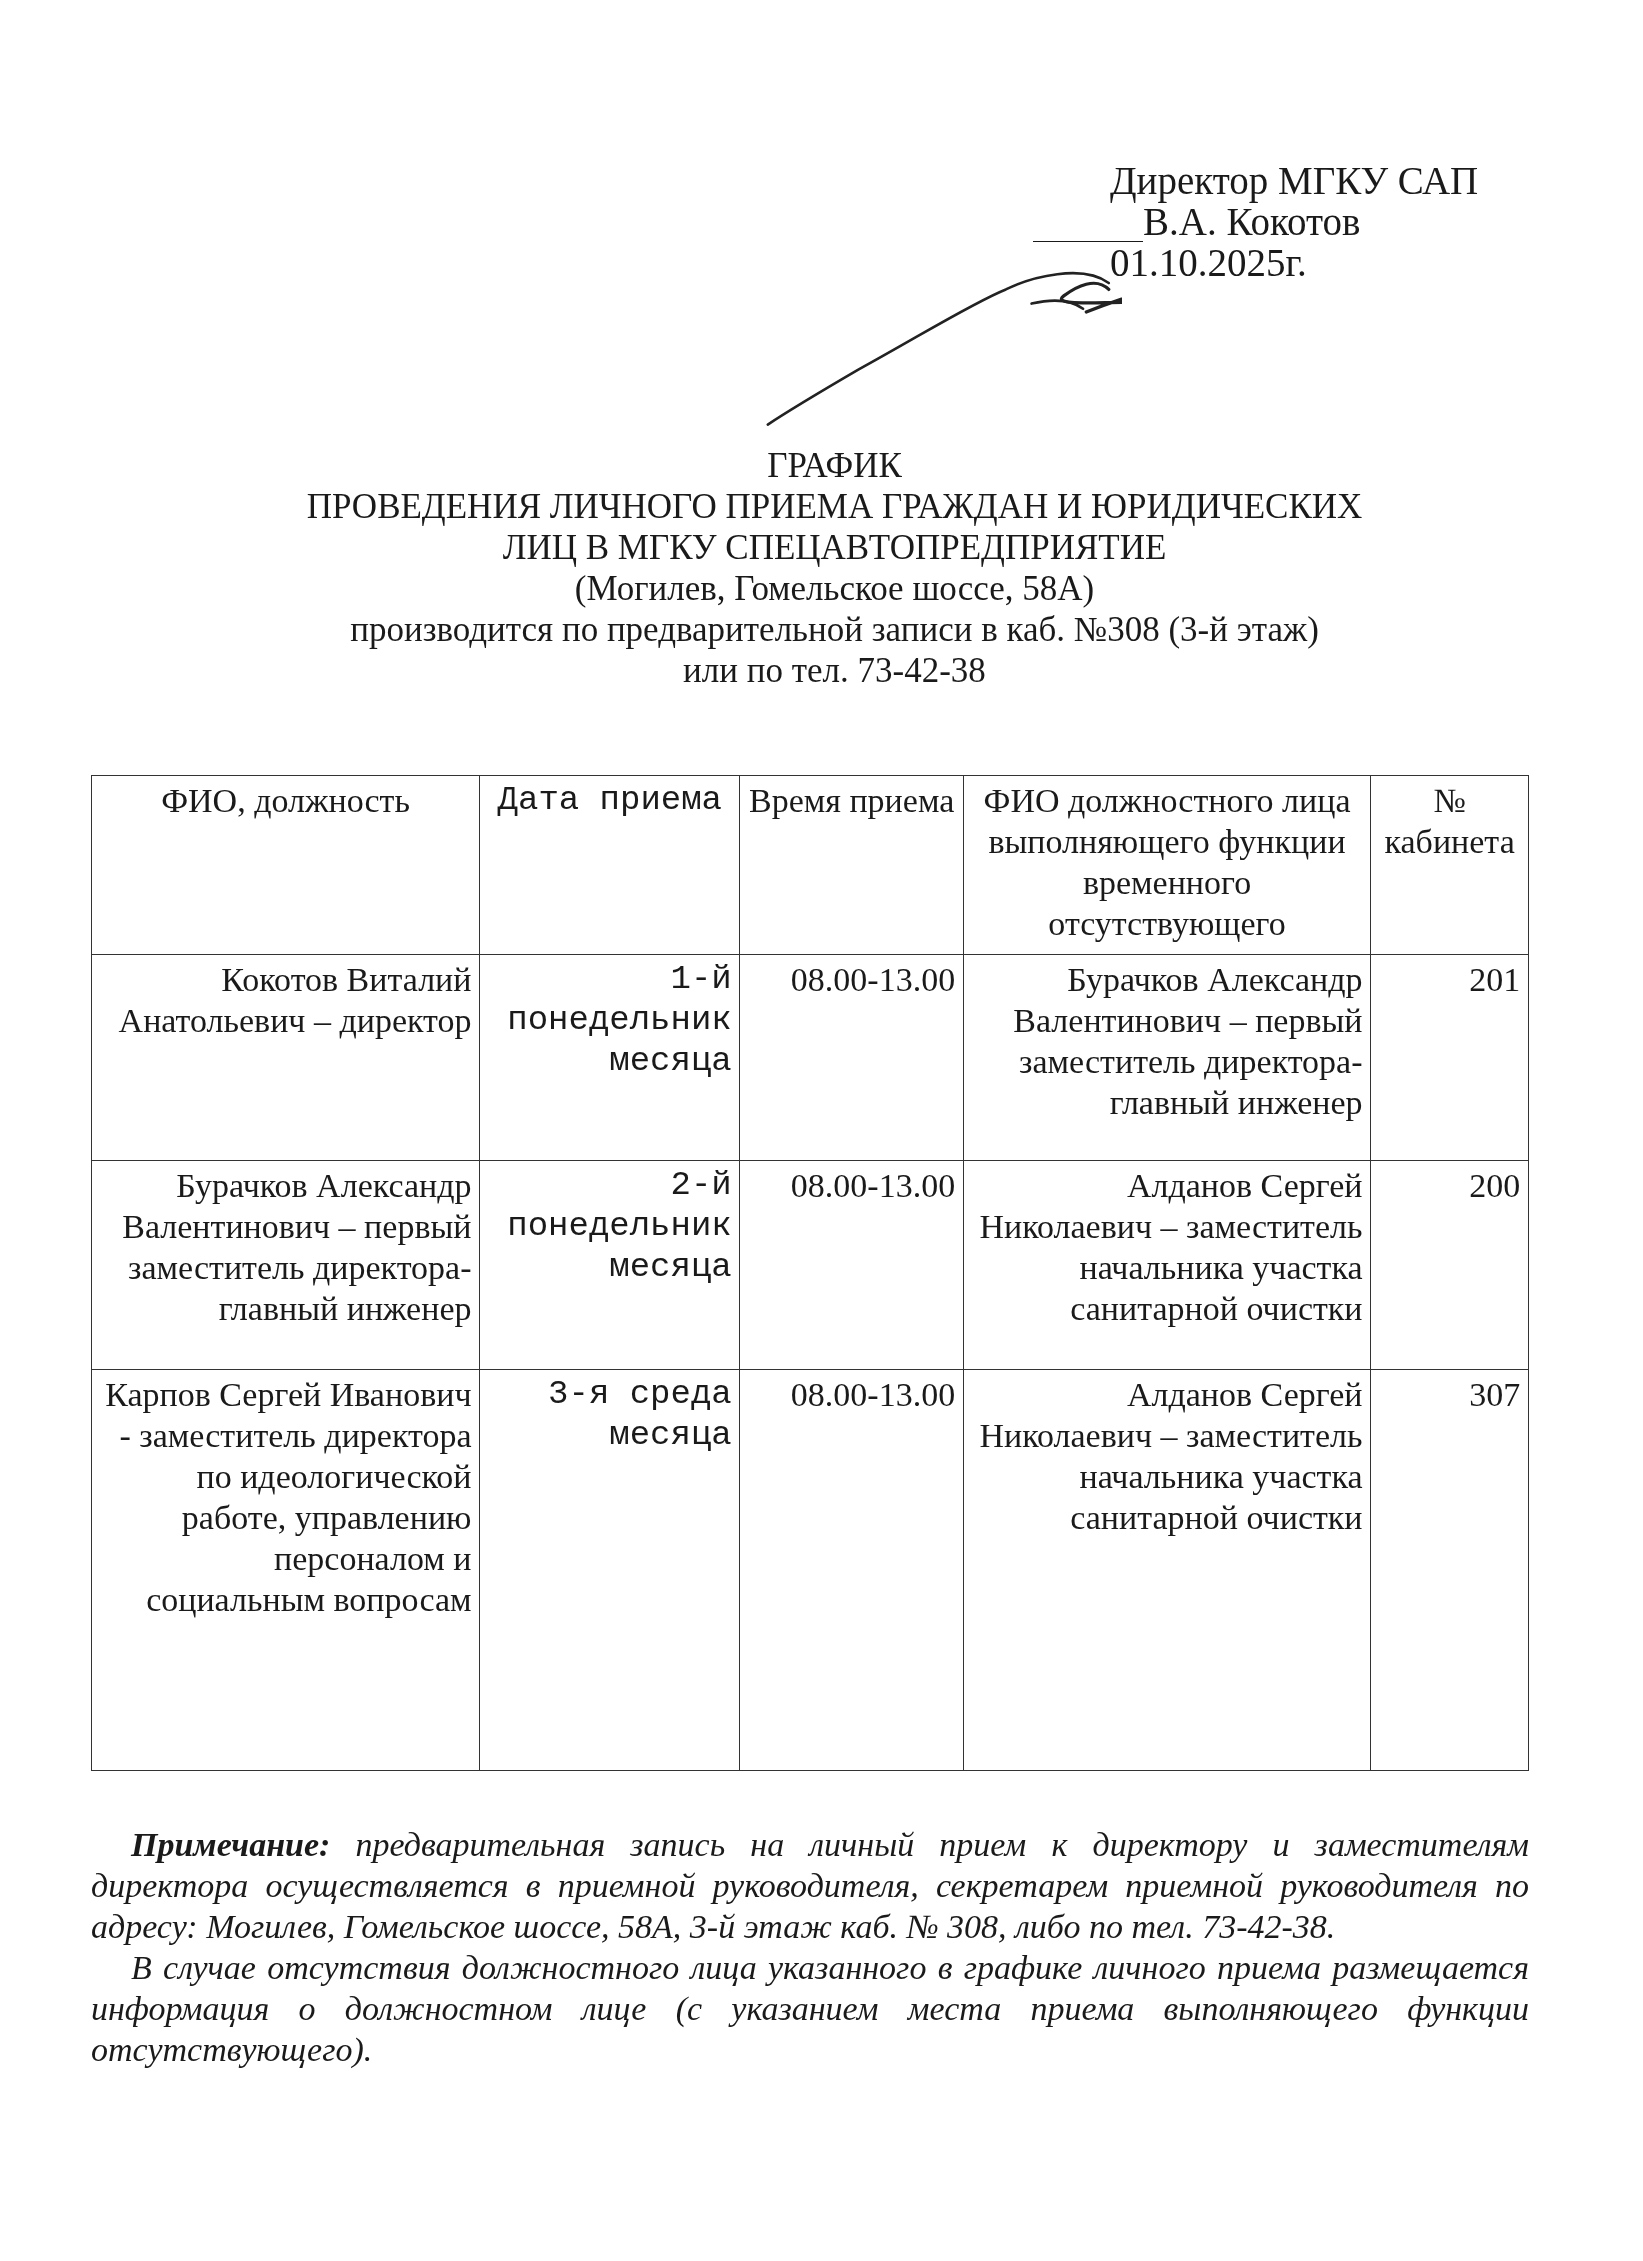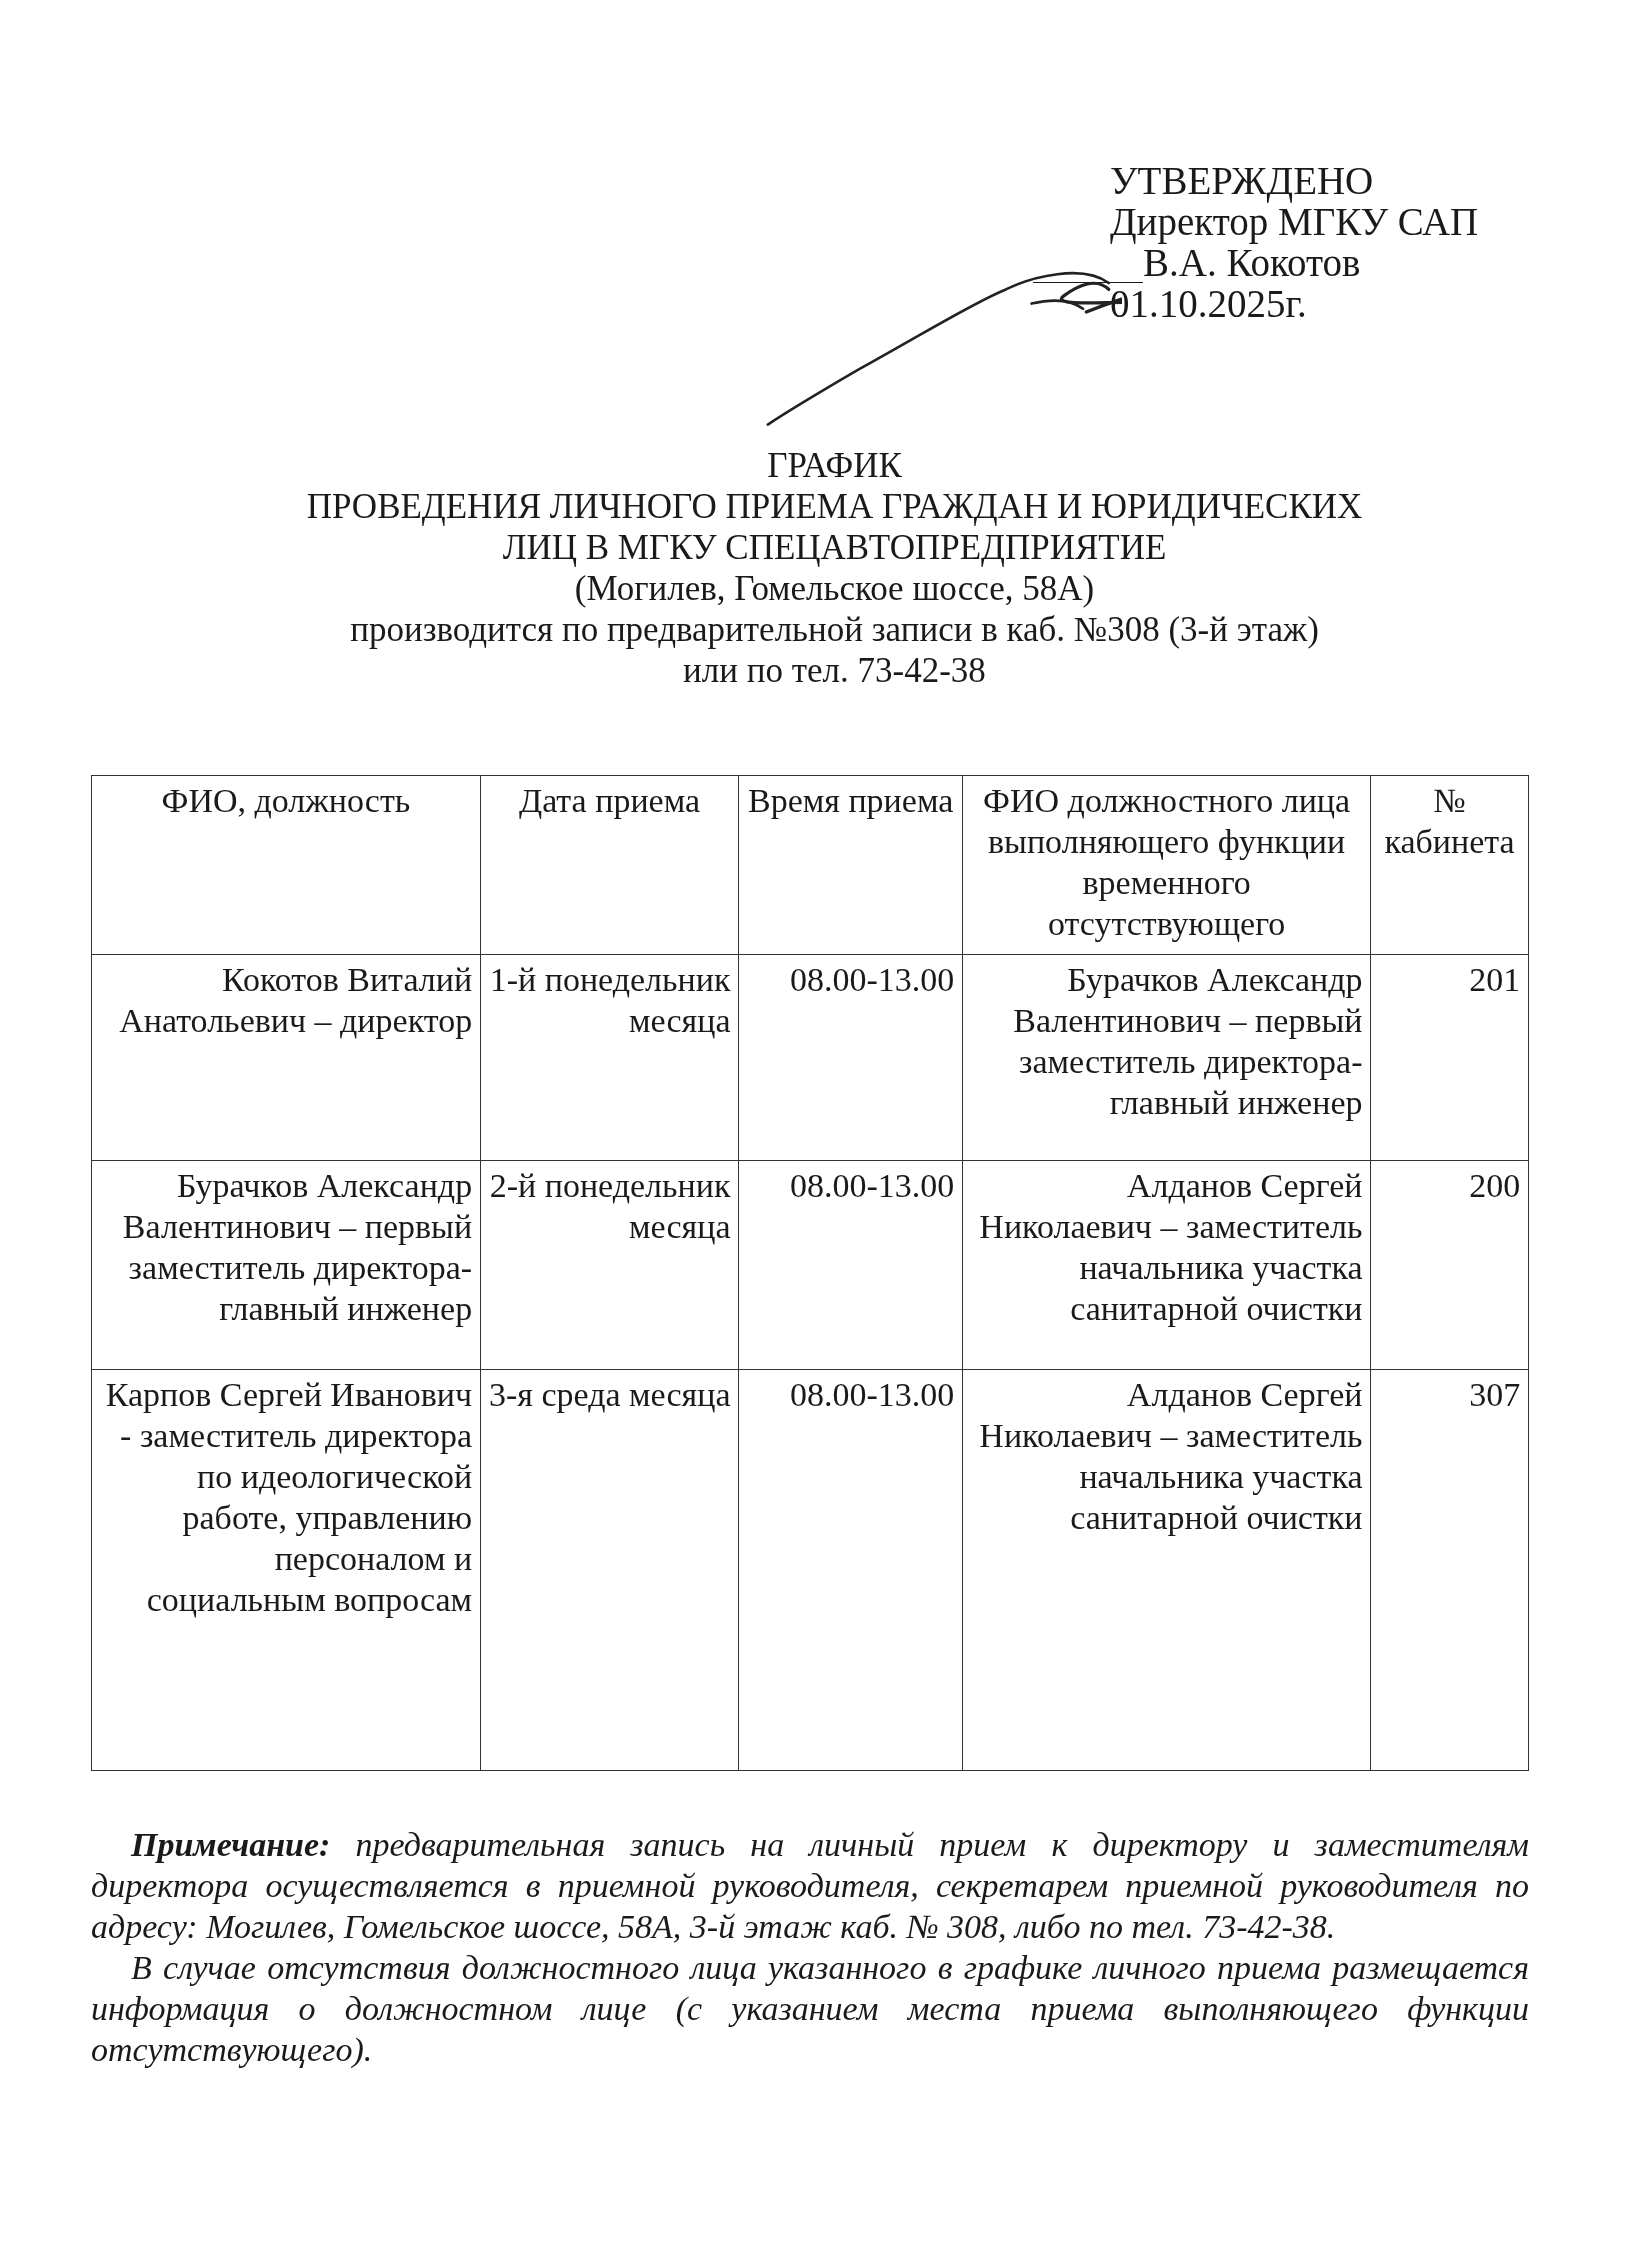--- a/index.html
+++ b/index.html
@@ -30,42 +30,41 @@
     border-collapse: collapse; font-size: 34px; line-height: 41px;
   }
   table.schedule th, table.schedule td {
     border: 1.3px solid #333; vertical-align: top; padding: 3.9px 7.7px 5.2px 7.7px;
     font-weight: normal;
     text-align: right;
   }
   table.schedule tr { }
   table.schedule th { text-align: center; }
   .c1 { width: 380px; text-align: left; }
-  .c2 { width: 245px; text-align: center; }
+  .c2 { width: 245px; text-align: center; font-family: Liberation Mono, monospace; }
   .c3 { width: 213px; text-align: center; }
   .c4 { width: 400px; text-align: left; }
   .c5 { width: 142px; text-align: center; }
   table.schedule th.c4 { text-align: center; }
   table.schedule th.c1 { text-align: center; margin-top: 30px; }
   .hrow td, .hrow th { height: 169px; }
   .r1 td { height: 196px; }
   .r2 td { height: 199px; }
   .r3 td { height: 391px; }
   .note {
     position: absolute; left: 91px; top: 1824px; width: 1438px;
     font-size: 34px; line-height: 41px; text-align: justify;
   }
   .note p { margin: 0; text-indent: 40px; font-style: italic; }
   .note b { font-weight: bold; }
 </style>
 </head>
 <body>
 
 <div class="approve">
-  <div>УТВЕРЖДЕНО</div>
   <div>Директор МГКУ САП</div>
   <div class="sigline">
     <span class="sig-blank"></span>
     <span>В.А. Кокотов</span>
   </div>
   <div>01.10.2025г.</div>
 </div>
 
 <svg class="signature" viewBox="0 0 560 300">
   <path d="M500 110 C 480 95, 450 95, 420 102 M540 70 C 500 40, 420 60, 380 80 C 330 100, 250 150, 150 205 C 90 240, 40 270, 10 290" fill="none" stroke="#222" stroke-width="4" stroke-linecap="round"></path>

